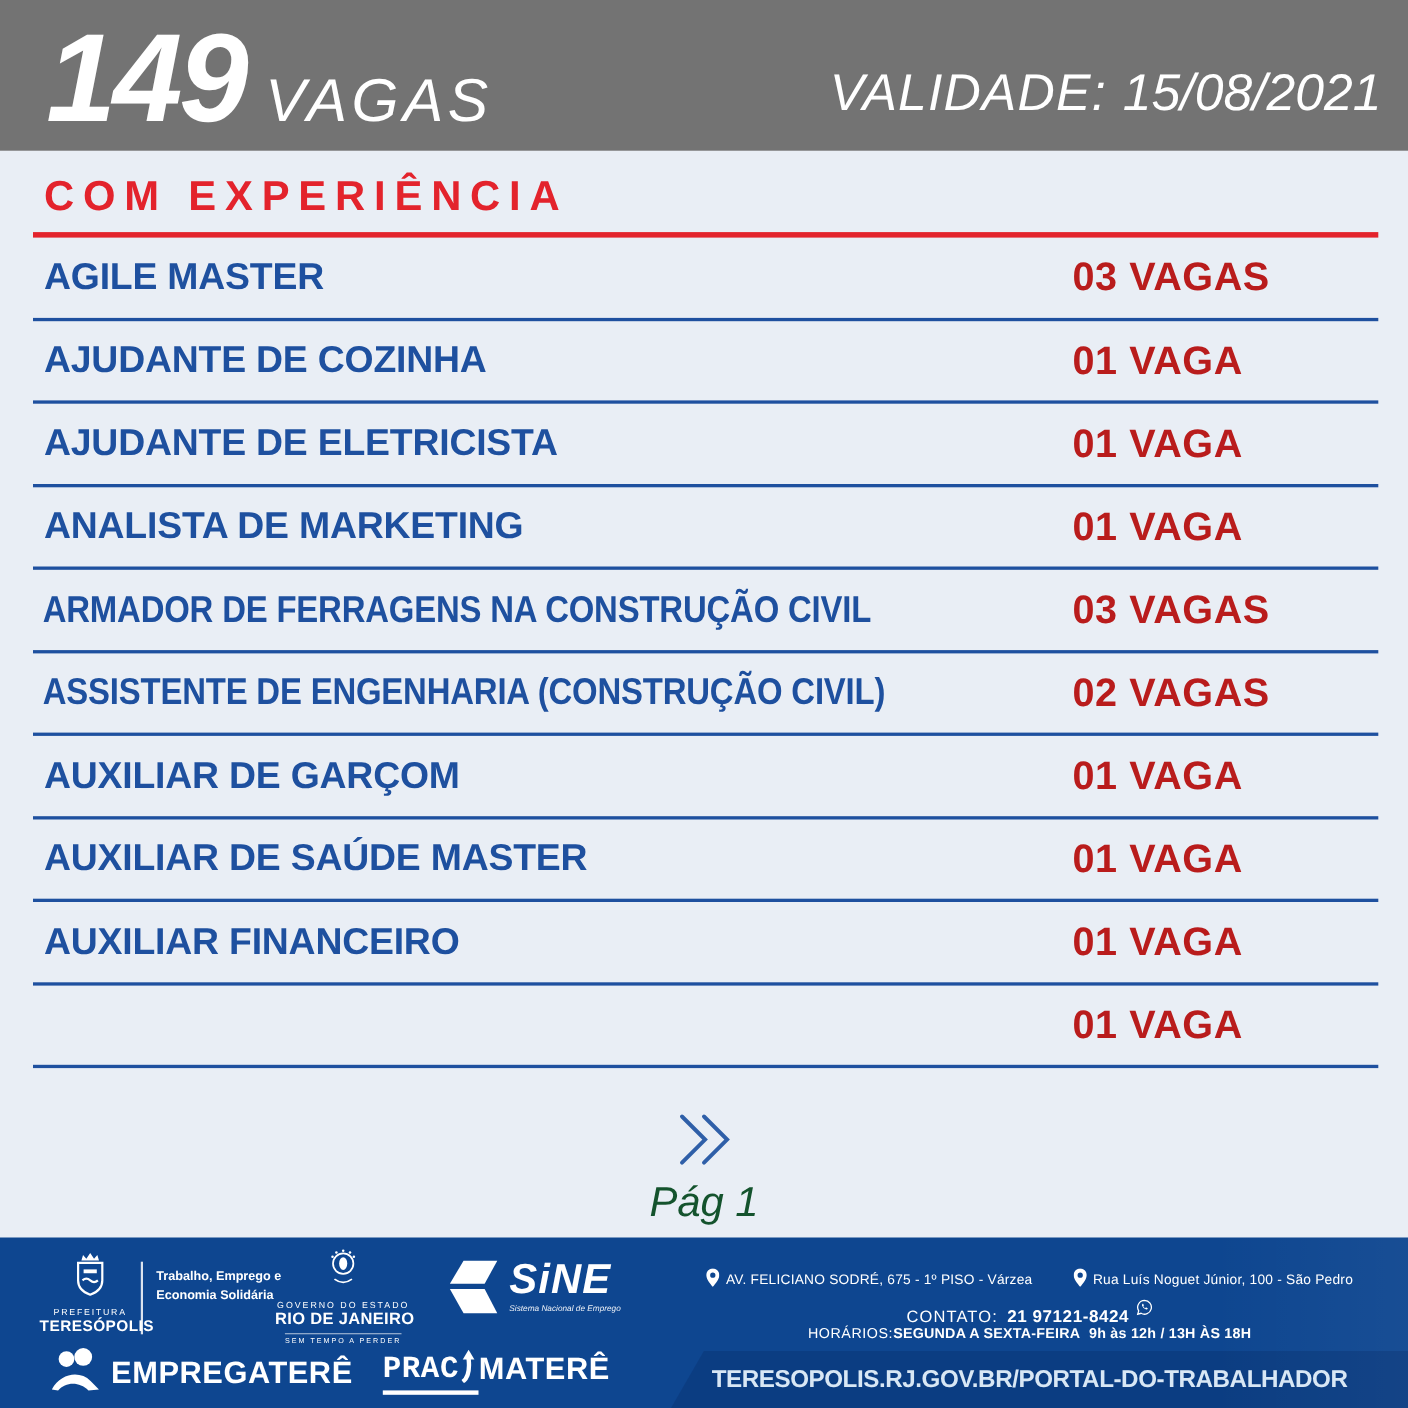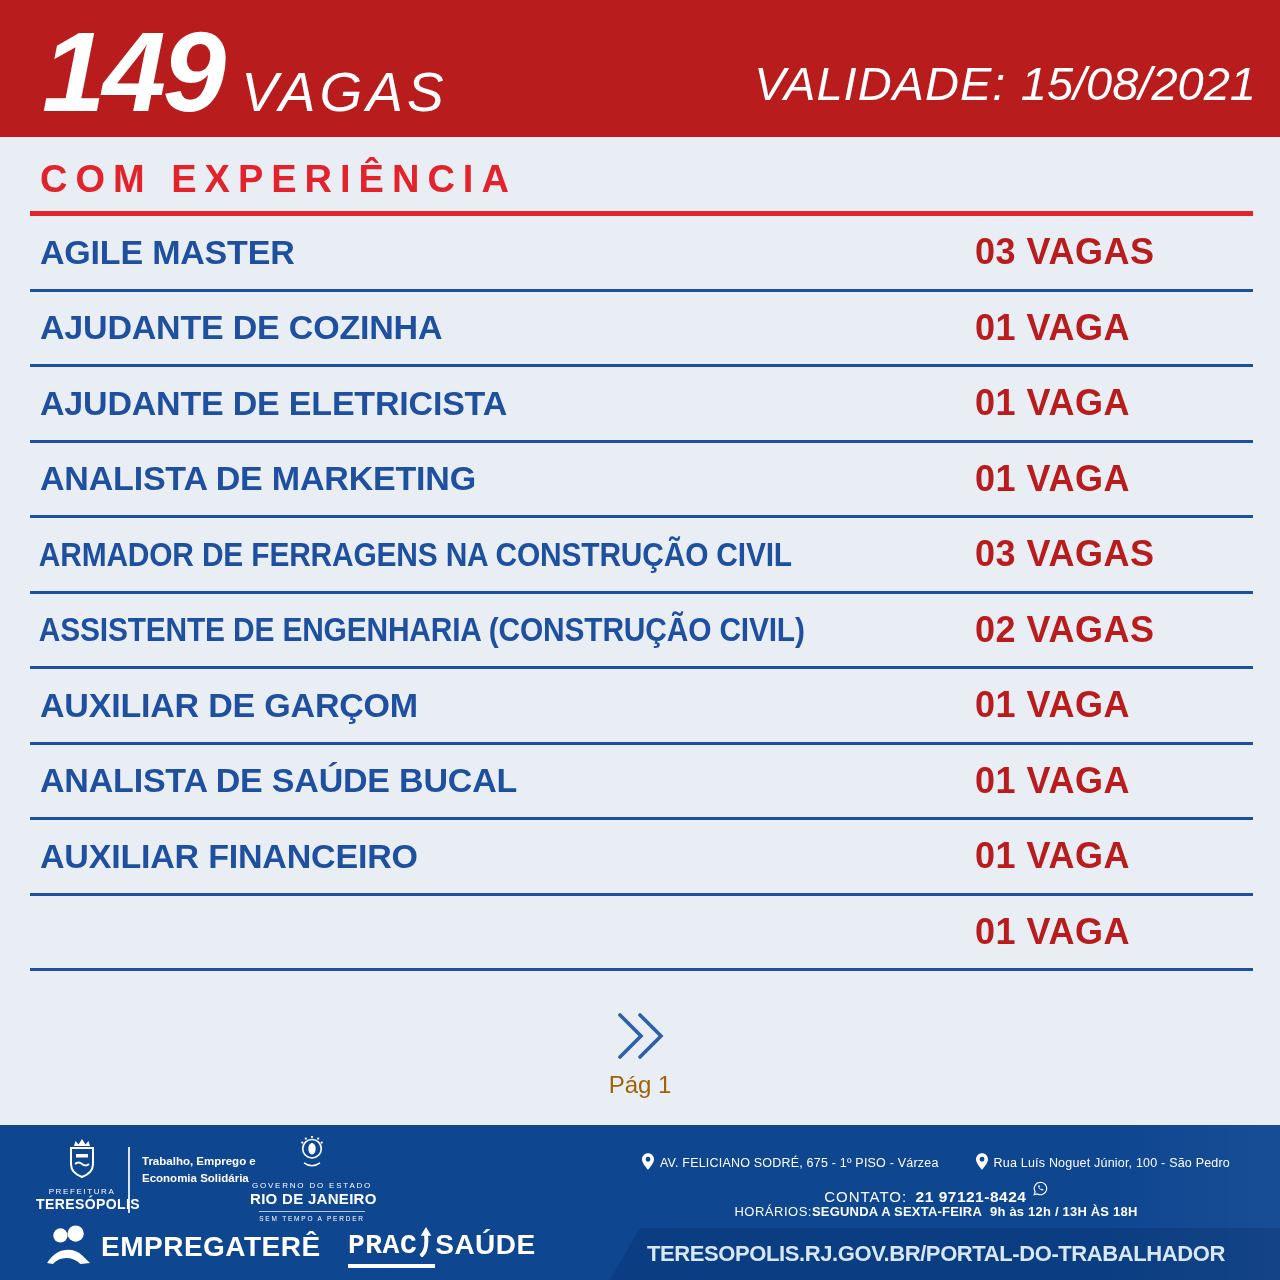--- a/index.html
+++ b/index.html
@@ -2,21 +2,21 @@
 <html><head>
 <meta charset="utf-8">
 <style>
   html,body{margin:0;padding:0;}
   .page{
     position:relative;width:1280px;height:1280px;overflow:hidden;
     background:#E9EEF5;font-family:"Liberation Sans",sans-serif;
     -webkit-font-smoothing:antialiased;
   }
   
-  .topbar{position:absolute;top:0;left:0;right:0;height:137px;background:#b91c1c;color:#fff;}
+  .topbar{position:absolute;top:0;left:0;right:0;height:137px;background:#737373;color:#fff;}
   .count-group{position:absolute;left:42px;bottom:8px;display:flex;align-items:baseline;}
   .count-number{font-size:114px;font-weight:bold;font-style:italic;line-height:1;letter-spacing:-3px;}
   .count-label{font-size:55px;font-style:italic;margin-left:18px;letter-spacing:4px;}
   .validity{position:absolute;right:24px;bottom:26px;font-style:italic;white-space:nowrap;}
   .validity-label{font-size:47px;letter-spacing:1px;}
   .validity-date{font-size:47px;font-weight:normal;margin-left:10px;}
   
   .section-header{
     margin:22px 27px 0 30px;padding:0 0 12px 10px;
     border-bottom:5px solid #E3232C;color:#E3232C;
@@ -24,21 +24,21 @@
   }
   
   .job-list{margin:0 27px 0 30px;}
   .job-row{position:relative;height:72.5px;border-bottom:3px solid #1E509F;display:flex;align-items:center;}
   .job-title{padding-left:10px;color:#1E509F;font-size:34px;font-weight:bold;letter-spacing:-0.2px;white-space:nowrap;}
   .job-title.condensed{transform:scaleX(0.88);transform-origin:left center;}
   .job-count{position:absolute;left:945px;color:#b91c1c;font-size:36px;font-weight:bold;letter-spacing:0.5px;white-space:nowrap;}
   
   .pagination{margin-top:40px;text-align:center;}
   .next-btn{display:inline-block;background:none;border:none;padding:0;cursor:pointer;}
-  .page-label{margin-top:6px;font-size:24px;color:#a16207;}
+  .page-label{margin-top:6px;font-style:italic;font-size:38px;color:#14532d;}
   
   .footer{position:absolute;left:0;right:0;bottom:0;height:155px;background:#0E4690;color:#fff;overflow:hidden;}
   .footer::before{
     content:"";position:absolute;top:-30px;bottom:-30px;right:-80px;width:460px;
     background:linear-gradient(250deg,rgba(255,255,255,0.07) 0%,rgba(255,255,255,0) 55%);
     transform:skewX(-20deg);pointer-events:none;
   }
   .url-band{position:absolute;left:610px;right:0;top:103px;bottom:0;background:rgba(3,20,60,0.16);
     clip-path:polygon(30px 0,100% 0,100% 100%,0 100%);}
   .pref-block{position:absolute;left:36px;top:12px;width:92px;text-align:center;}
@@ -121,21 +121,21 @@
       </div>
         <div class="job-row">
         <span class="job-title condensed">ASSISTENTE DE ENGENHARIA (CONSTRUÇÃO CIVIL)</span>
         <span class="job-count">02 VAGAS</span>
       </div>
         <div class="job-row">
         <span class="job-title">AUXILIAR DE GARÇOM</span>
         <span class="job-count">01 VAGA</span>
       </div>
         <div class="job-row">
-        <span class="job-title">ANALISTA DE SAÚDE BUCAL</span>
+        <span class="job-title">AUXILIAR DE SAÚDE MASTER</span>
         <span class="job-count">01 VAGA</span>
       </div>
         <div class="job-row">
         <span class="job-title">AUXILIAR FINANCEIRO</span>
         <span class="job-count">01 VAGA</span>
       </div>
         <div class="job-row">
         <span class="job-count">01 VAGA</span>
       </div>
       </div>
@@ -184,20 +184,32 @@
             <circle cx="24" cy="4.5" r="1.3" fill="#fff"></circle>
           <circle cx="28" cy="9" r="1.3" fill="#fff"></circle>
           <path d="M8 32c6 4.5 12 4.5 18 0" fill="none" stroke="#fff" stroke-width="1.8"></path>
         </svg>
       </span>
       <div class="gov-line1">GOVERNO DO ESTADO</div>
       <div class="gov-line2">RIO DE JANEIRO</div>
       <div><span class="gov-line3">SEM TEMPO A PERDER</span></div>
     </div>
 
+    <div class="sine-block">
+      <span>
+        <svg viewBox="0 0 48 50">
+          <polygon points="46,0 14,0 1,22 34,22" fill="#fff"></polygon>
+          <polygon points="34,27 1,27 14,50 46,50" fill="#fff"></polygon>
+        </svg>
+      </span>
+      <span>
+        <div class="sine-name">SiNE</div>
+        <div class="sine-sub">Sistema Nacional de Emprego</div>
+      </span>
+    </div>
 
     <div class="empregatere">
       <span>
         <svg viewBox="0 0 48 42">
           <circle cx="15" cy="11" r="7.5" fill="#fff"></circle>
           <circle cx="31" cy="9" r="8.5" fill="#fff"></circle>
           <path d="M1 40 C10 24 28 22 38 32 L46 40 L36 41 C27 32 14 33 7 41 Z" fill="#fff"></path>
         </svg>
       </span>
       <span class="program-name">EMPREGATERÊ</span>
@@ -206,21 +218,21 @@
     <div class="pracimatere">
       <span class="prac-underlined">
         <span class="program-name">PRAC</span>
         <span>
           <svg viewBox="0 0 18 34">
             <path d="M3 33 C10 28 10 18 9 9" stroke="#fff" stroke-width="4.5" fill="none"></path>
             <polygon points="9,0 3,10 15,10" fill="#fff"></polygon>
           </svg>
         </span>
       </span>
-      <span class="program-name prac-rest">SAÚDE</span>
+      <span class="program-name prac-rest">MATERÊ</span>
     </div>
 
     <div class="addresses">
       <span class="addr">
         <span>
           <svg viewBox="0 0 16 22">
               <path fill="#fff" fill-rule="evenodd" d="M8 0C3.58 0 0 3.58 0 8c0 5.5 8 14 8 14s8-8.5 8-14c0-4.42-3.58-8-8-8zm0 11.2A3.2 3.2 0 1 1 8 4.8a3.2 3.2 0 0 1 0 6.4z"></path>
             </svg>
         </span>
         <span>AV. FELICIANO SODRÉ, 675 - 1º PISO - Várzea</span>

